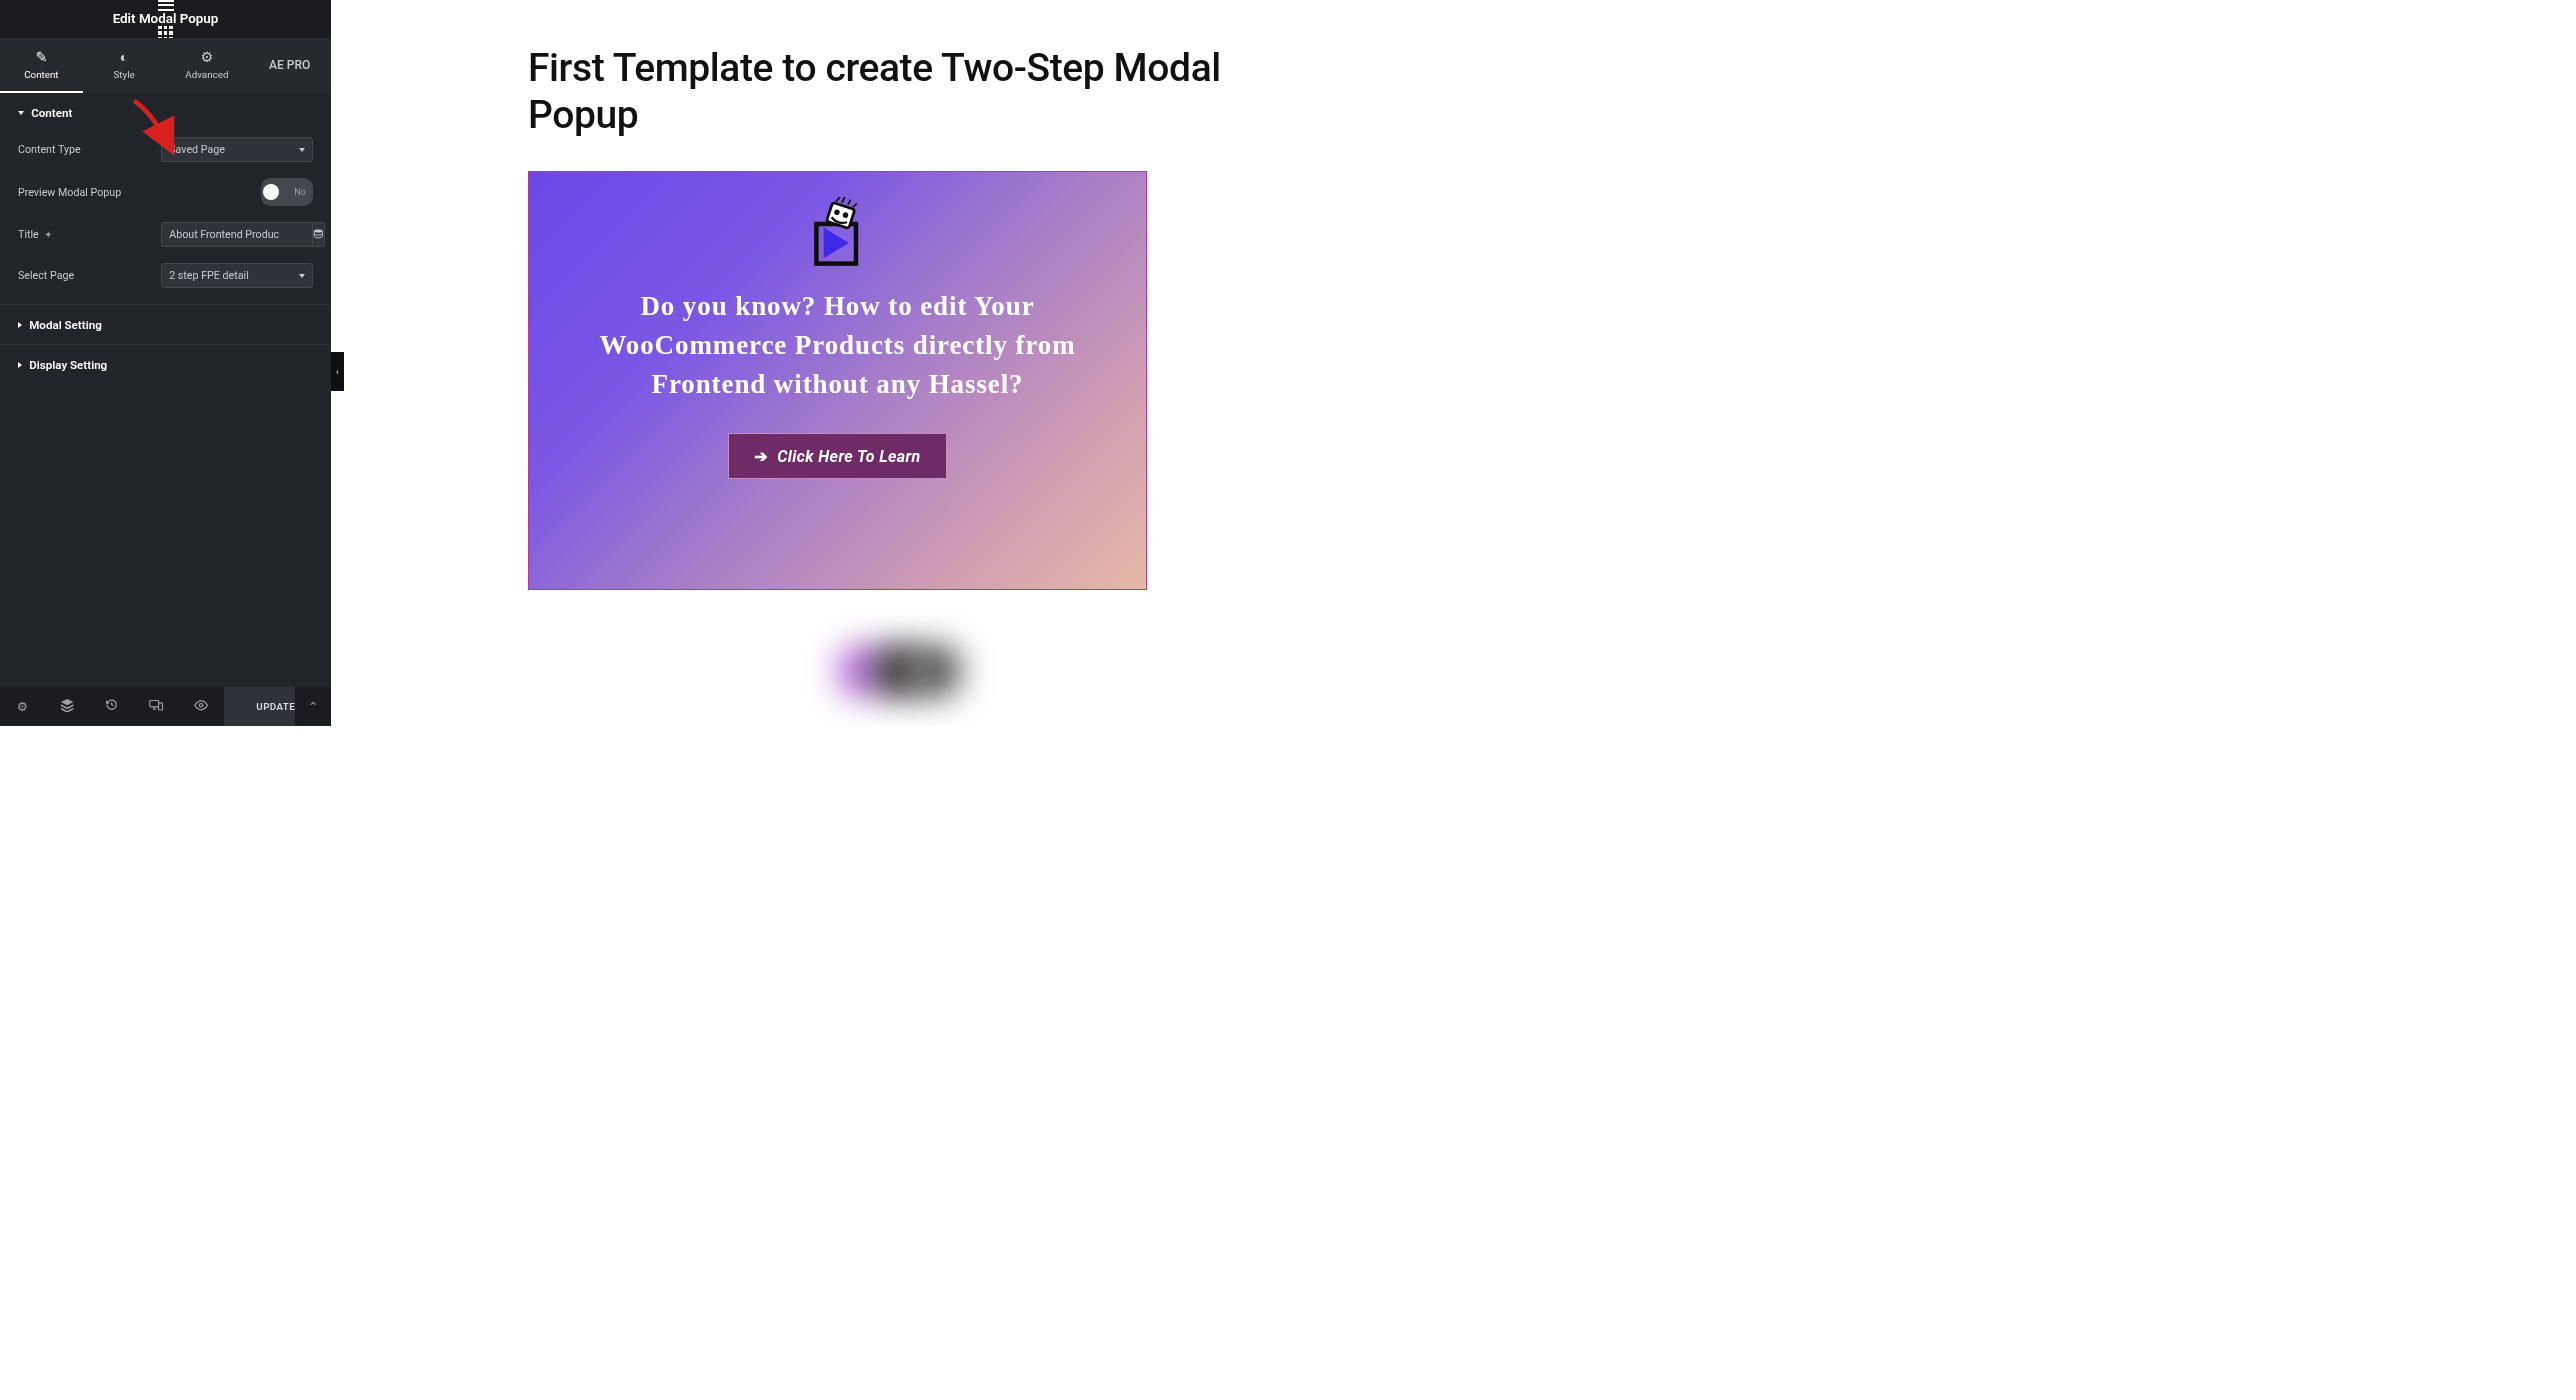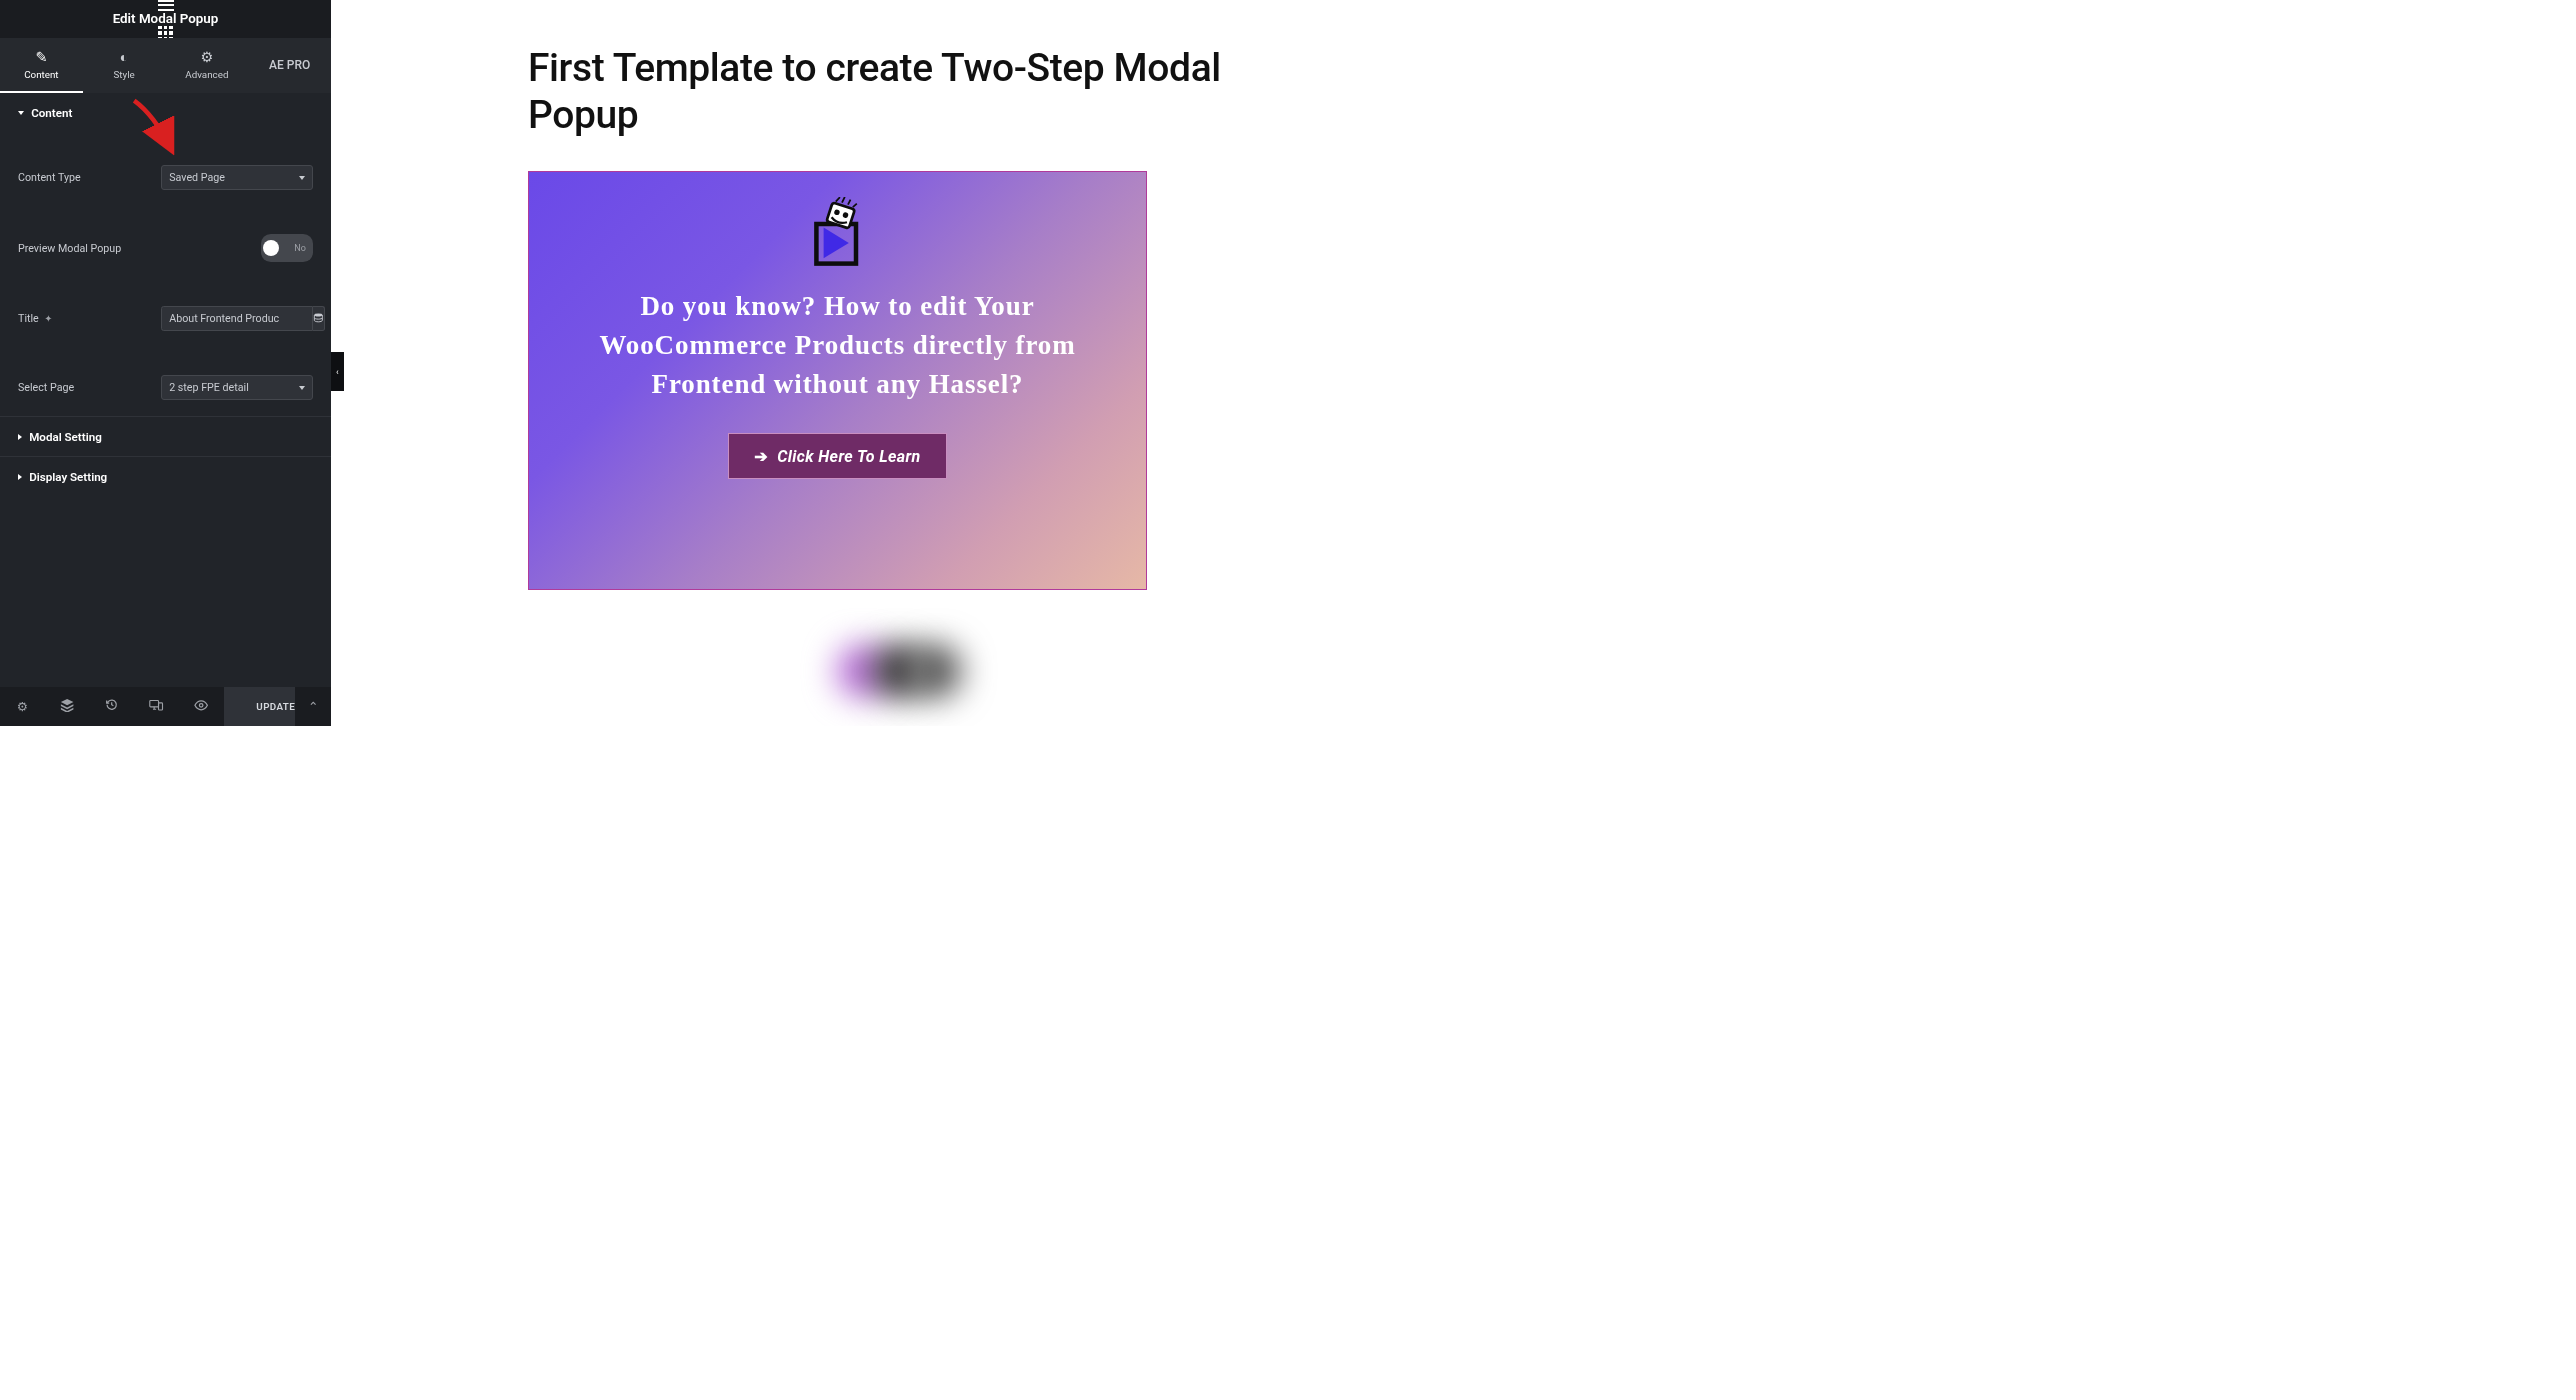--- a/index.html
+++ b/index.html
@@ -28,21 +28,21 @@
 
 
 .section { border-bottom: 0.9px solid #2f3238; }
 .section-head { padding: 12.5px 18px; font-size: 11.6px; font-weight: 600; color: #fff; cursor: pointer; display:flex; align-items:center; gap:7.2px;}
 .caret { display:inline-block; width:0; height:0; }
 .caret.down { border-left:3.6px solid transparent; border-right:3.6px solid transparent; border-top:4.5px solid #fff; }
 .caret.right { border-top:3.6px solid transparent; border-bottom:3.6px solid transparent; border-left:4.5px solid #fff; }
 
 .section-body { padding: 5.4px 18px 16px 18px; display:flex; flex-direction:column; gap:16px; }
 
-.row { display:flex; align-items:center; justify-content:space-between; gap:25px;margin-top:28px; }
+.row { display:flex; align-items:center; justify-content:space-between; gap:25px; }
 .row label { font-size: 10.7px; color:#c8cbd1; display:flex; align-items:center; gap:5.4px; }
 
 .select-wrap { position:relative; width:152px; }
 .select { width:100%; height:25px; background:#2f3238; border:0.9px solid #44474d; color:#c8cbd1; font-size:10.7px; padding:0 23px 0 7.2px; appearance:none; border-radius:3px; cursor:pointer; }
 .select-wrap::after { content:""; position:absolute; right:8px; top:10.7px; width:0; height:0; border-left:3.6px solid transparent; border-right:3.6px solid transparent; border-top:4.5px solid #c8cbd1; pointer-events:none;}
 
 .input-group { display:flex; width:152px; }
 .input { flex:1; height:25px; background:#2f3238; border:0.9px solid #44474d; color:#c8cbd1; font-size:10.7px; padding:0 7.2px; border-radius:2.7px 0 0 2.7px; }
 .input-btn { width:25px; height:25px; background:#2f3238; border:0.9px solid #44474d; border-left:none; border-radius:0 2.7px 2.7px 0; display:flex; align-items:center; justify-content:center; cursor:pointer; color:#c8cbd1; font-size:9.8px;}
 

